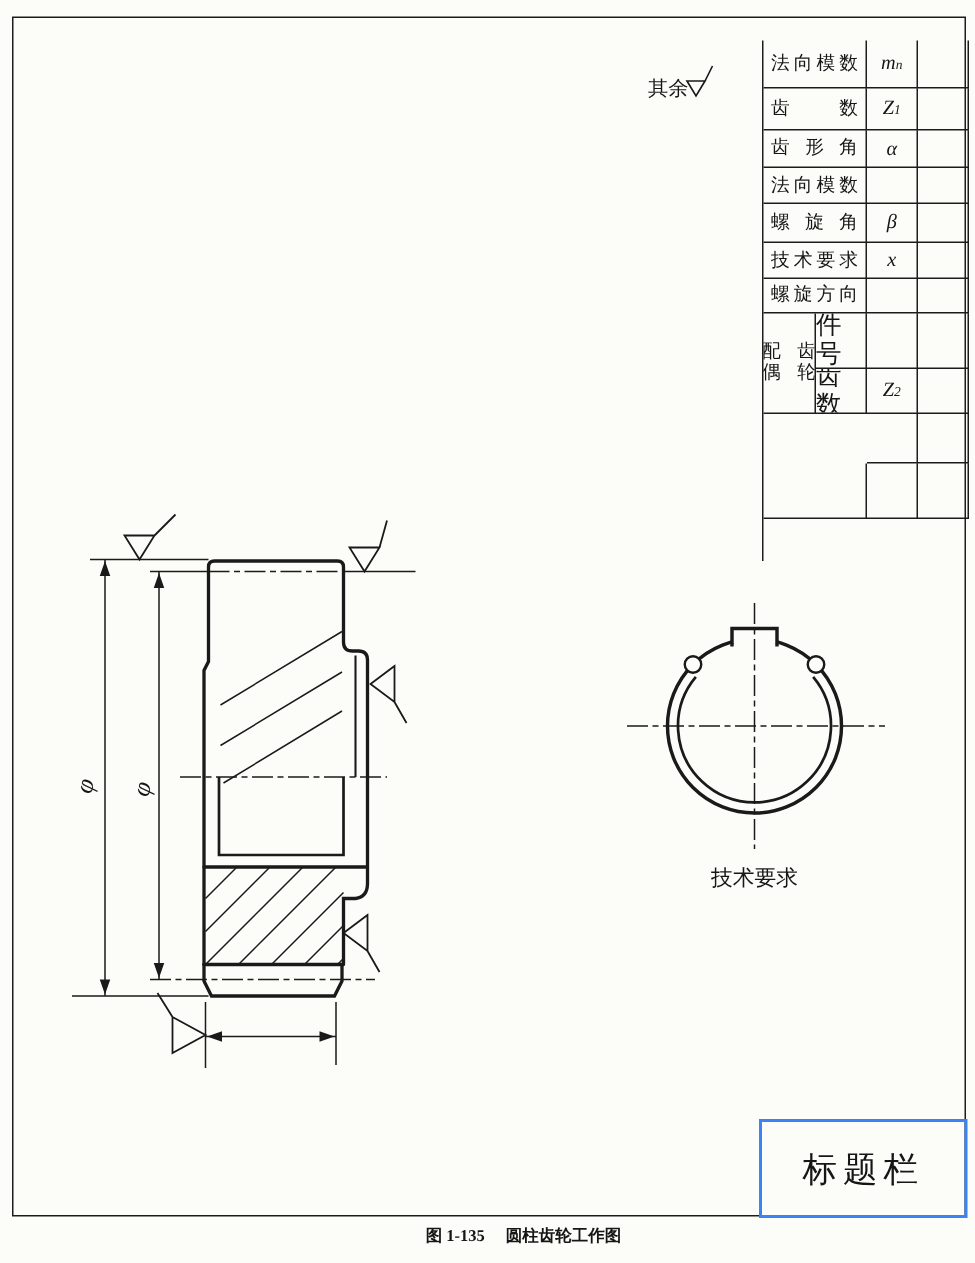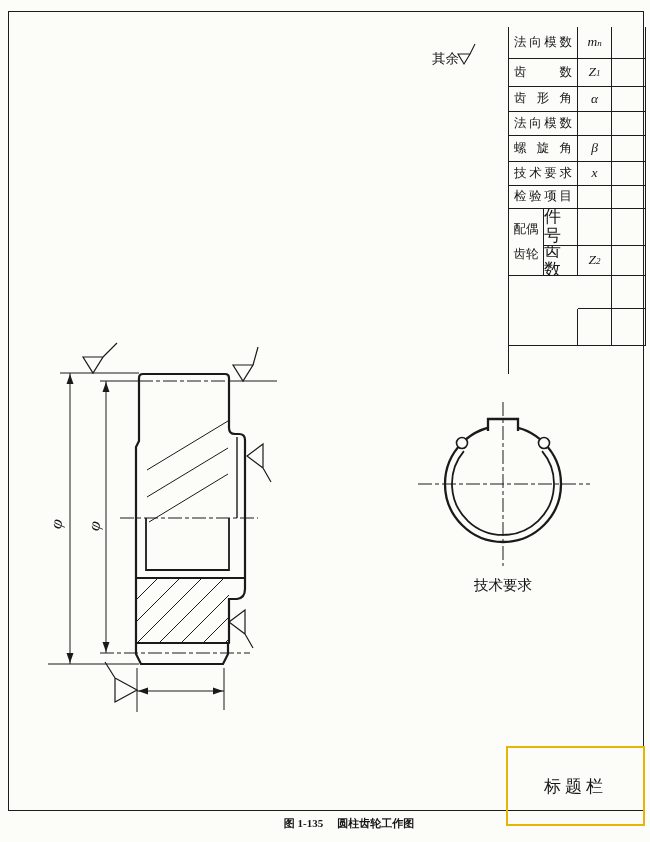--- a/index.html
+++ b/index.html
@@ -12,26 +12,26 @@
   #ptable{position:absolute;left:508px;top:27px;width:137px;height:347px;
           border-left:1.6px solid #1c1c1c;box-sizing:border-box;padding-left:15px;}
   .tc{position:absolute;box-sizing:border-box;border-right:1.5px solid #1c1c1c;
       border-bottom:1.5px solid #1c1c1c;display:flex;align-items:center;justify-content:center;
       font-size:17px;line-height:1.1;overflow:hidden;}
   .tc.lbl{display:block;padding:0 5px;text-align:justify;text-align-last:justify;
           font-size:12.5px;}
   .tc.lbl::after{content:"";display:inline-block;width:100%;}
   .tc.sym{font-style:italic;font-size:13.5px;}
   .tc sub{font-size:9px;font-style:italic;line-height:0;}
-  .mate{flex-direction:column;gap:11px;font-size:12.5px;}
+  .mate{flex-direction:row;gap:11px;font-size:12.5px;}
   .insp{font-size:11.5px;letter-spacing:-0.5px;}
   
-  #titleblock{position:absolute;left:506px;top:746px;width:139px;height:80px;
-              border:2px solid #eab308;box-sizing:border-box;display:flex;
-              align-items:center;justify-content:center;font-size:17px;letter-spacing:4px;}
+  #titleblock{position:absolute;left:506px;top:746px;width:139px;height:66px;
+              border:2px solid #3b82f6;box-sizing:border-box;display:flex;
+              align-items:center;justify-content:center;font-size:23px;letter-spacing:4px;}
   
   #caption{position:absolute;left:0;top:816px;width:650px;text-align:center;
            font-weight:bold;font-size:11px;padding-left:24px;}
   #caption .cap-num{margin-right:14px;}
   svg{position:absolute;left:0;top:0;}
   text{font-family:"Liberation Serif","DejaVu Serif",serif;fill:#161616;}
 </style>
 </head>
 <body>
 
@@ -150,21 +150,21 @@
       </div>
     <div class="tc" style="left:103px;top:109px;width:34px;height:26px"></div>
 
     <div class="tc lbl" style="left:0;top:135px;width:69px;height:24px;line-height:22px">技术要求</div>
     <div class="tc sym" style="left:69px;top:135px;width:34px;height:24px">
         <span>x</span>
         <sub></sub>
       </div>
     <div class="tc" style="left:103px;top:135px;width:34px;height:24px"></div>
 
-    <div class="tc lbl" style="left:0;top:159px;width:69px;height:23px;line-height:21px">检验项目</div>
+    <div class="tc lbl" style="left:0;top:159px;width:69px;height:23px;line-height:21px">螺旋方向</div>
     <div class="tc sym" style="left:69px;top:159px;width:34px;height:23px">
         <span></span>
         <sub></sub>
       </div>
     <div class="tc" style="left:103px;top:159px;width:34px;height:23px"></div>
 
     <div class="tc mate" style="left:0;top:182px;width:35px;height:67px">
       <span>配偶</span>
         <span>齿轮</span>
     </div>

